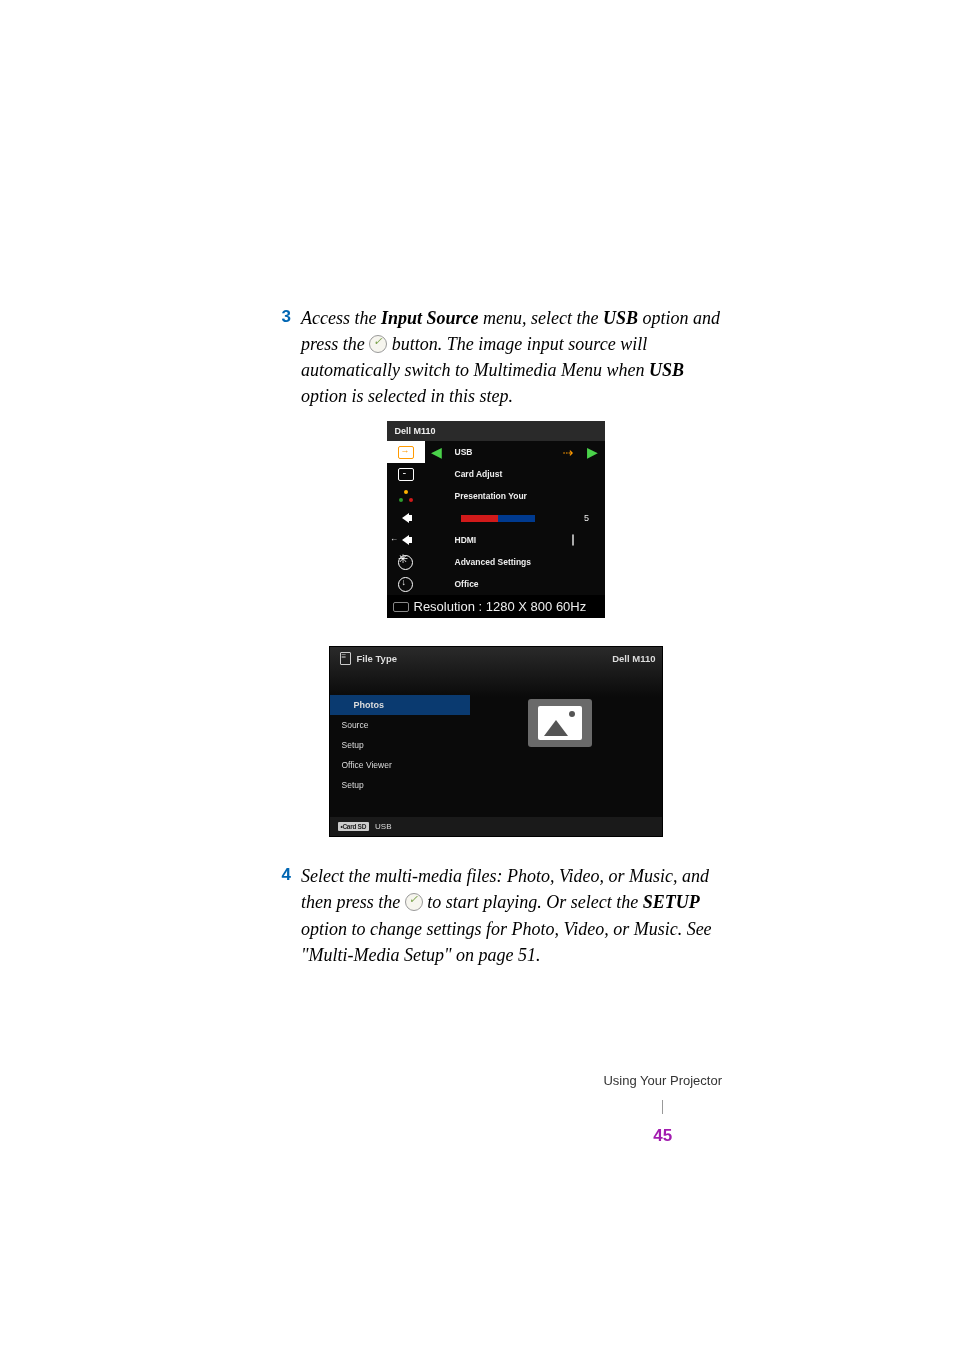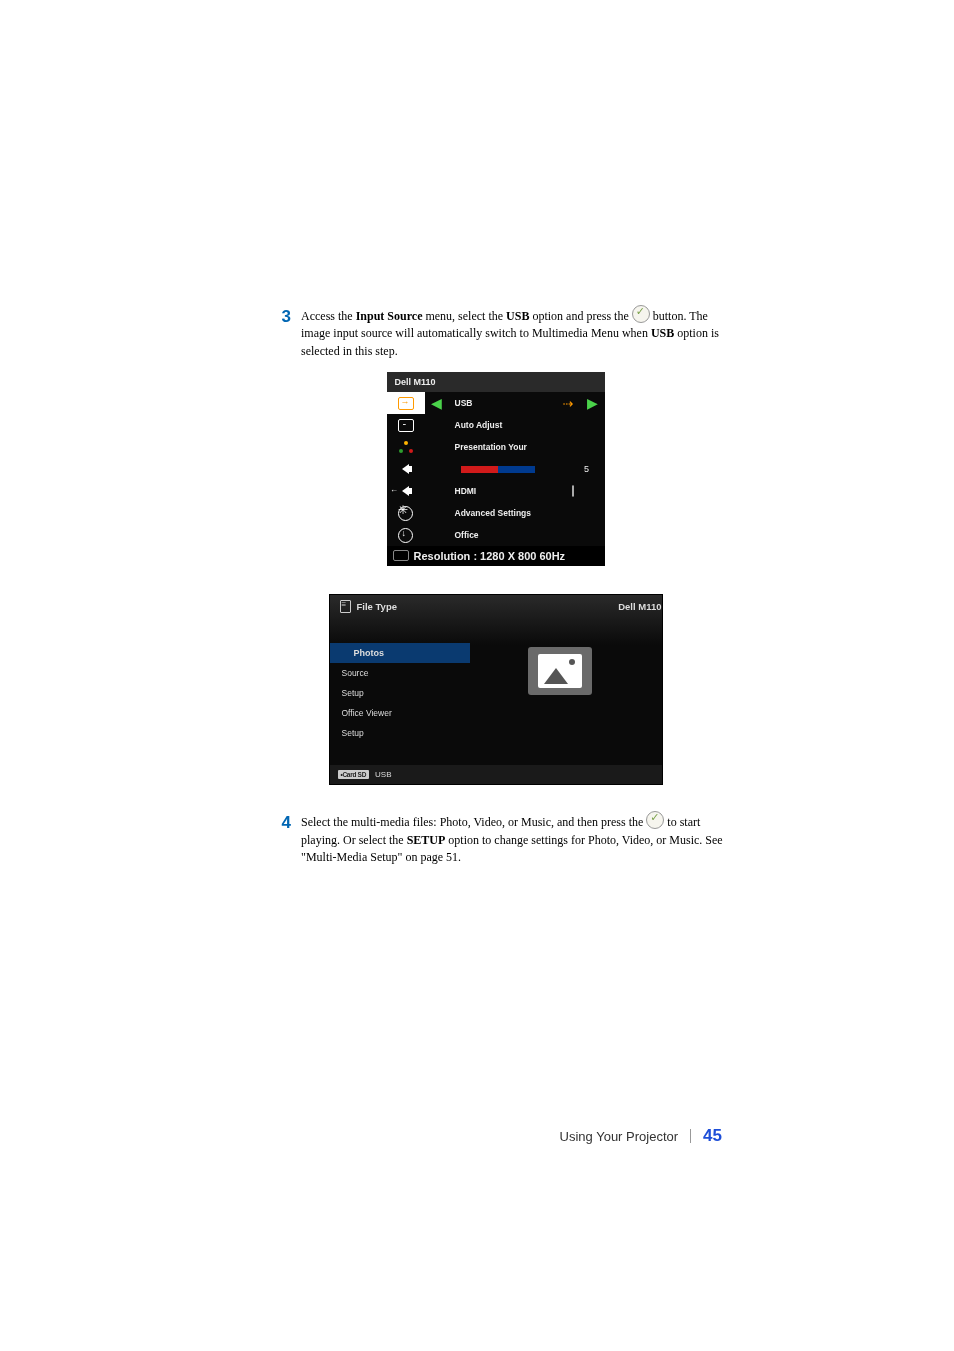--- a/index.html
+++ b/index.html
@@ -28,22 +28,23 @@
     font-weight: bold;
     font-size: 17px;
     width: 26px;
     flex: 0 0 26px;
     text-align: right;
     padding-right: 10px;
     line-height: 1.45;
   }
   .step-body {
     flex: 1;
-    font-size: 12px;
+    font-size: 18px;
     line-height: 1.45;
+    font-style: italic;
   }
   .step-body b {
     font-weight: bold;
   }
   .inline-icon {
     display: inline-block;
     width: 16px;
     height: 16px;
     border: 1px solid #999;
     border-radius: 50%;
@@ -117,25 +118,24 @@
   }
   .slider .fill {
     position: absolute;
     left: 0; top: 0; bottom: 0;
     width: 50%;
     background: #d11a1a;
   }
   .menu1-footer {
     background: #000;
     padding: 4px 6px;
-    font-size: 11px;
-    display: flex;
-    align-items: flex-start;
+    font-size: 13px;
+    display: flex;
+    align-items: center;
     gap: 5px;
-    font-weight: bold;
   }
   .vga-icon {
     width: 14px;
     height: 8.5px;
     border: 1px solid #888;
     border-radius: 2px;
     display: inline-block;
   }
   .ico-box { width:14px; height:11px; border:1.5px solid #fff; border-radius:2px; position:relative; }
   .ico-box.orange { border-color:#ff9a00; }
@@ -169,21 +169,21 @@
     font-family: Arial, Helvetica, sans-serif;
     color: #ddd;
     font-size: 9px;
     position: relative;
     border: 1px solid #000;
   }
   .usb-header {
     display: flex;
     justify-content: space-between;
     align-items: center;
-    padding: 5px 0 8px 10px;
+    padding: 5px 6px 8px 10px;
     font-weight: bold;
     font-size: 9.5px;
   }
   .usb-header .left { display:flex; align-items:center; gap:6px;}
   .usb-doc-ico{width:9px;height:11px;border:1px solid #ccc;border-radius:1px;position:relative;}
   .usb-doc-ico::after{content:"≡";color:#ccc;font-size:8px;position:absolute;left:1px;top:-1px;}
   .usb-body {
     display: flex;
     padding: 22px 12px 22px 0;
   }
@@ -262,30 +262,31 @@
   .page-footer {
     position: absolute;
     bottom: 205px;
     right: 232px;
     font-family: Arial, Helvetica, sans-serif;
     font-size: 13px;
     display: flex;
     align-items: center;
     gap: 12px;
     color: #333;
+    flex-direction: column;
   }
   .page-footer .divider {
     width: 1px;
     height: 14px;
     background: #999;
   }
   .page-footer .num {
     font-weight: bold;
     font-size: 17px;
-    color: #1d4ed8;
+    color: #a21caf;
   }
 </style>
 </head>
 <body>
 
 <div class="page">
 
   <div class="step">
     <div class="step-number">3</div>
     <div class="step-body">
@@ -303,21 +304,21 @@
       <div class="menu1-arrow green">◀</div>
       <div class="menu1-label">USB</div>
       <div class="menu1-right"><span class="usb-ico"></span></div>
       <div class="menu1-arrow green">▶</div>
     </div>
 
     <div class="menu1-row">
       <div class="menu1-iconcell">
           <span class="ico-box white"></span>
         </div>
-      <div class="menu1-label" style="padding-left:30px">Auto Adjust</div>
+      <div class="menu1-label" style="padding-left:30px">Card Adjust</div>
     </div>
 
     <div class="menu1-row">
       <div class="menu1-iconcell">
           <span class="ico-dots">
             <i class="d1"></i>
             <i class="d2"></i>
             <i class="d3"></i>
           </span>
         </div>

